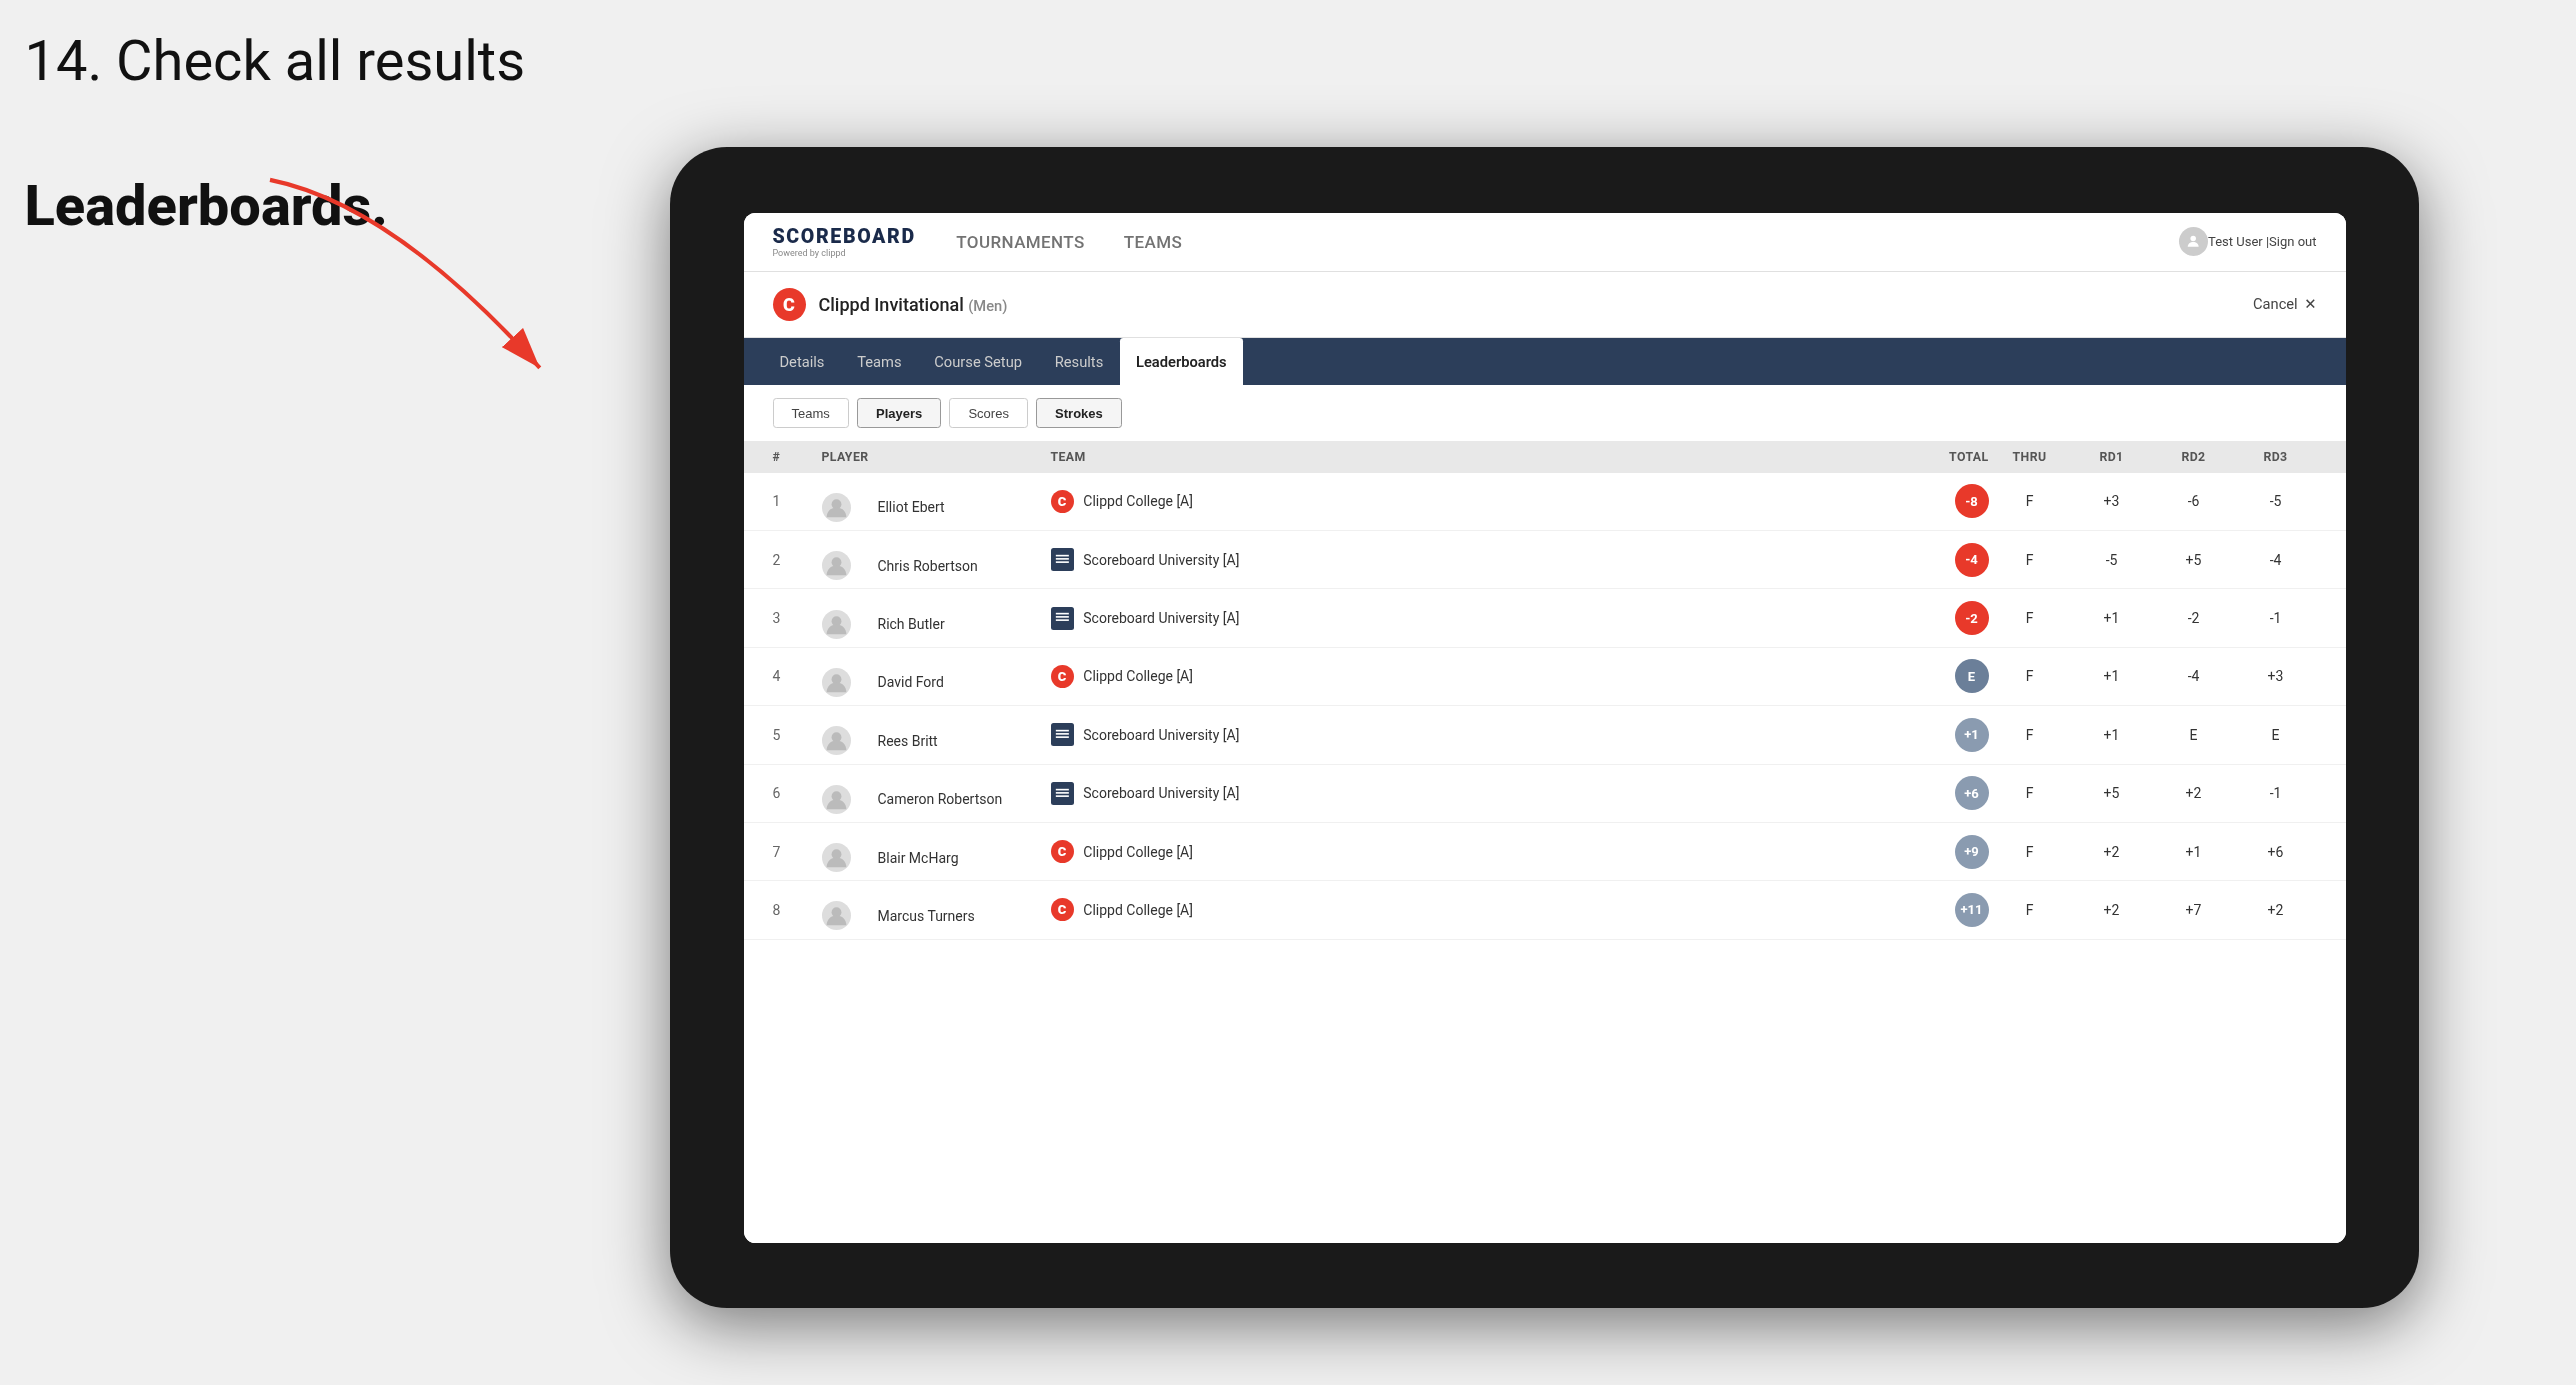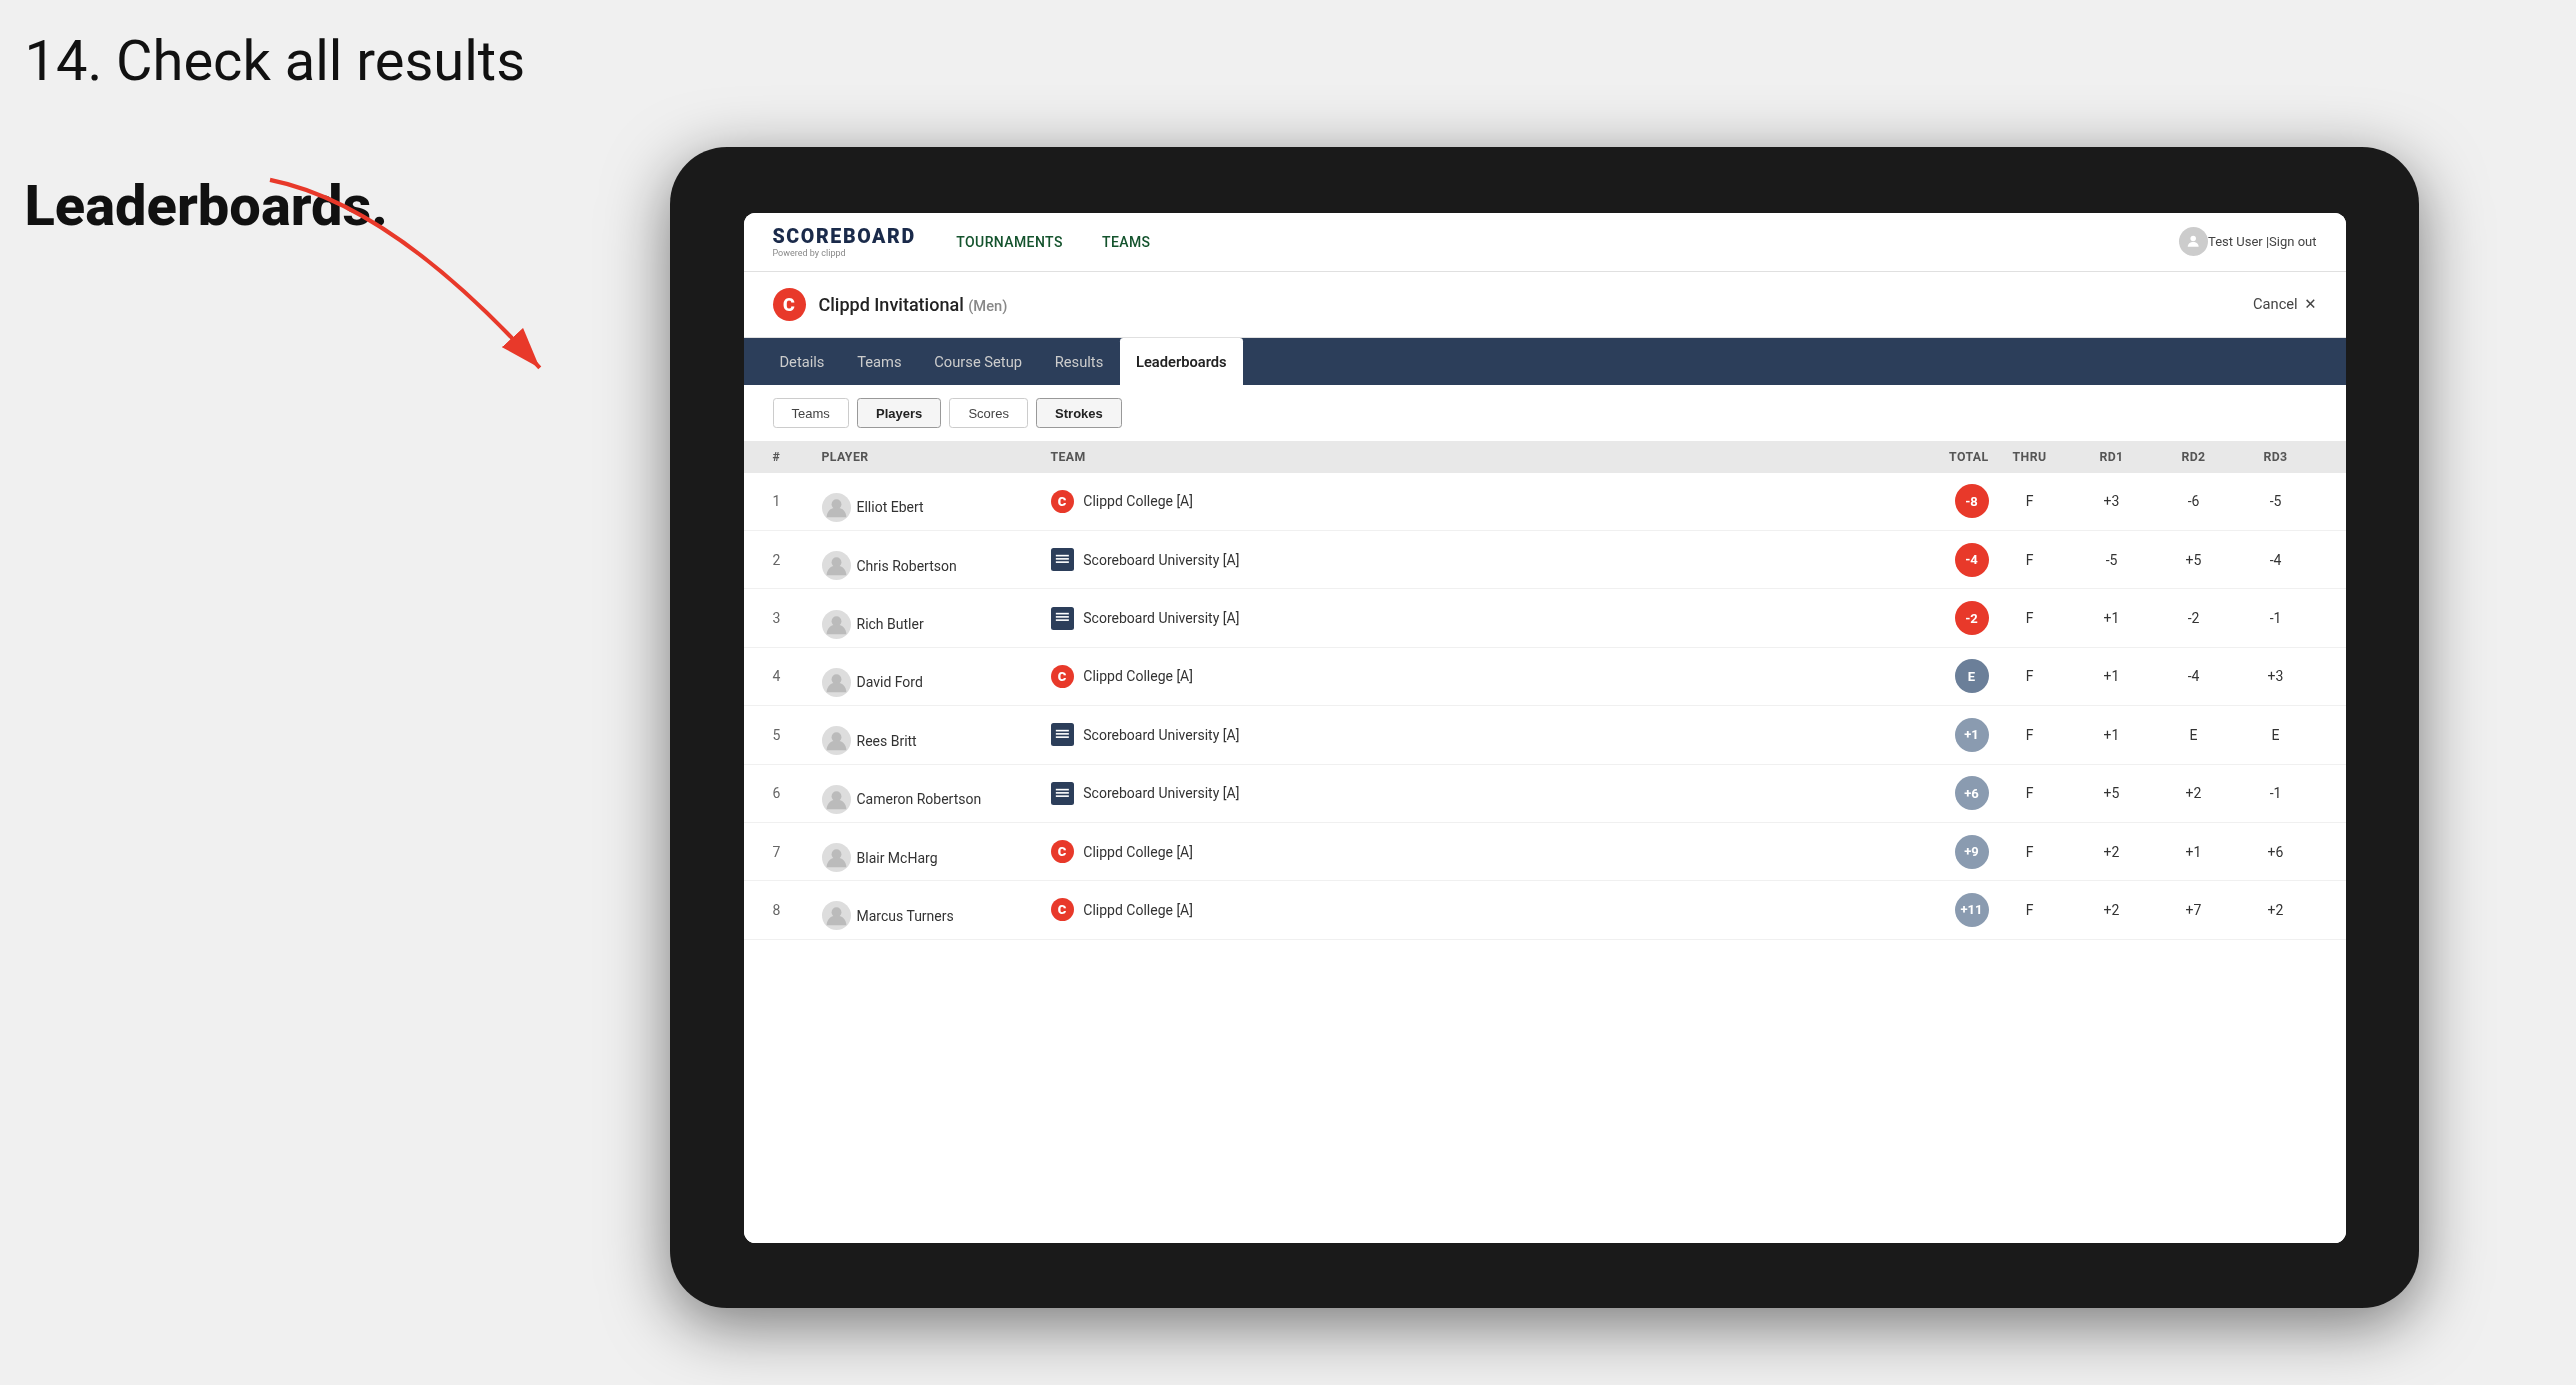--- a/index.html
+++ b/index.html
@@ -81,22 +81,22 @@
       color: #888;
     }
 
     .nav-links {
       display: flex;
       gap: 0;
       flex: 1;
     }
 
     .nav-link {
-      font-size: 14px;
-      color: #14532d;
+      font-size: 17px;
+      color: #737373;
       padding: 0 19.6px;
       height: 59px;
       display: flex;
       align-items: center;
       cursor: pointer;
       text-transform: uppercase;
       letter-spacing: 0.4px;
       font-weight: 500;
     }
 
@@ -260,21 +260,21 @@
       padding: 8.2px 29px;
       border-bottom: 0.8px solid #f0f0f0;
       align-items: center;
       font-size: 14px;
       color: #333;
     }
 
     .player-cell {
       display: flex;
       align-items: center;
-      gap: 6px;
+      gap: 27px;
       margin-top: 12px;
     }
 
     .player-avatar {
       width: 29px;
       height: 29px;
       border-radius: 50%;
       background: #ddd;
       display: flex;
       align-items: center;

